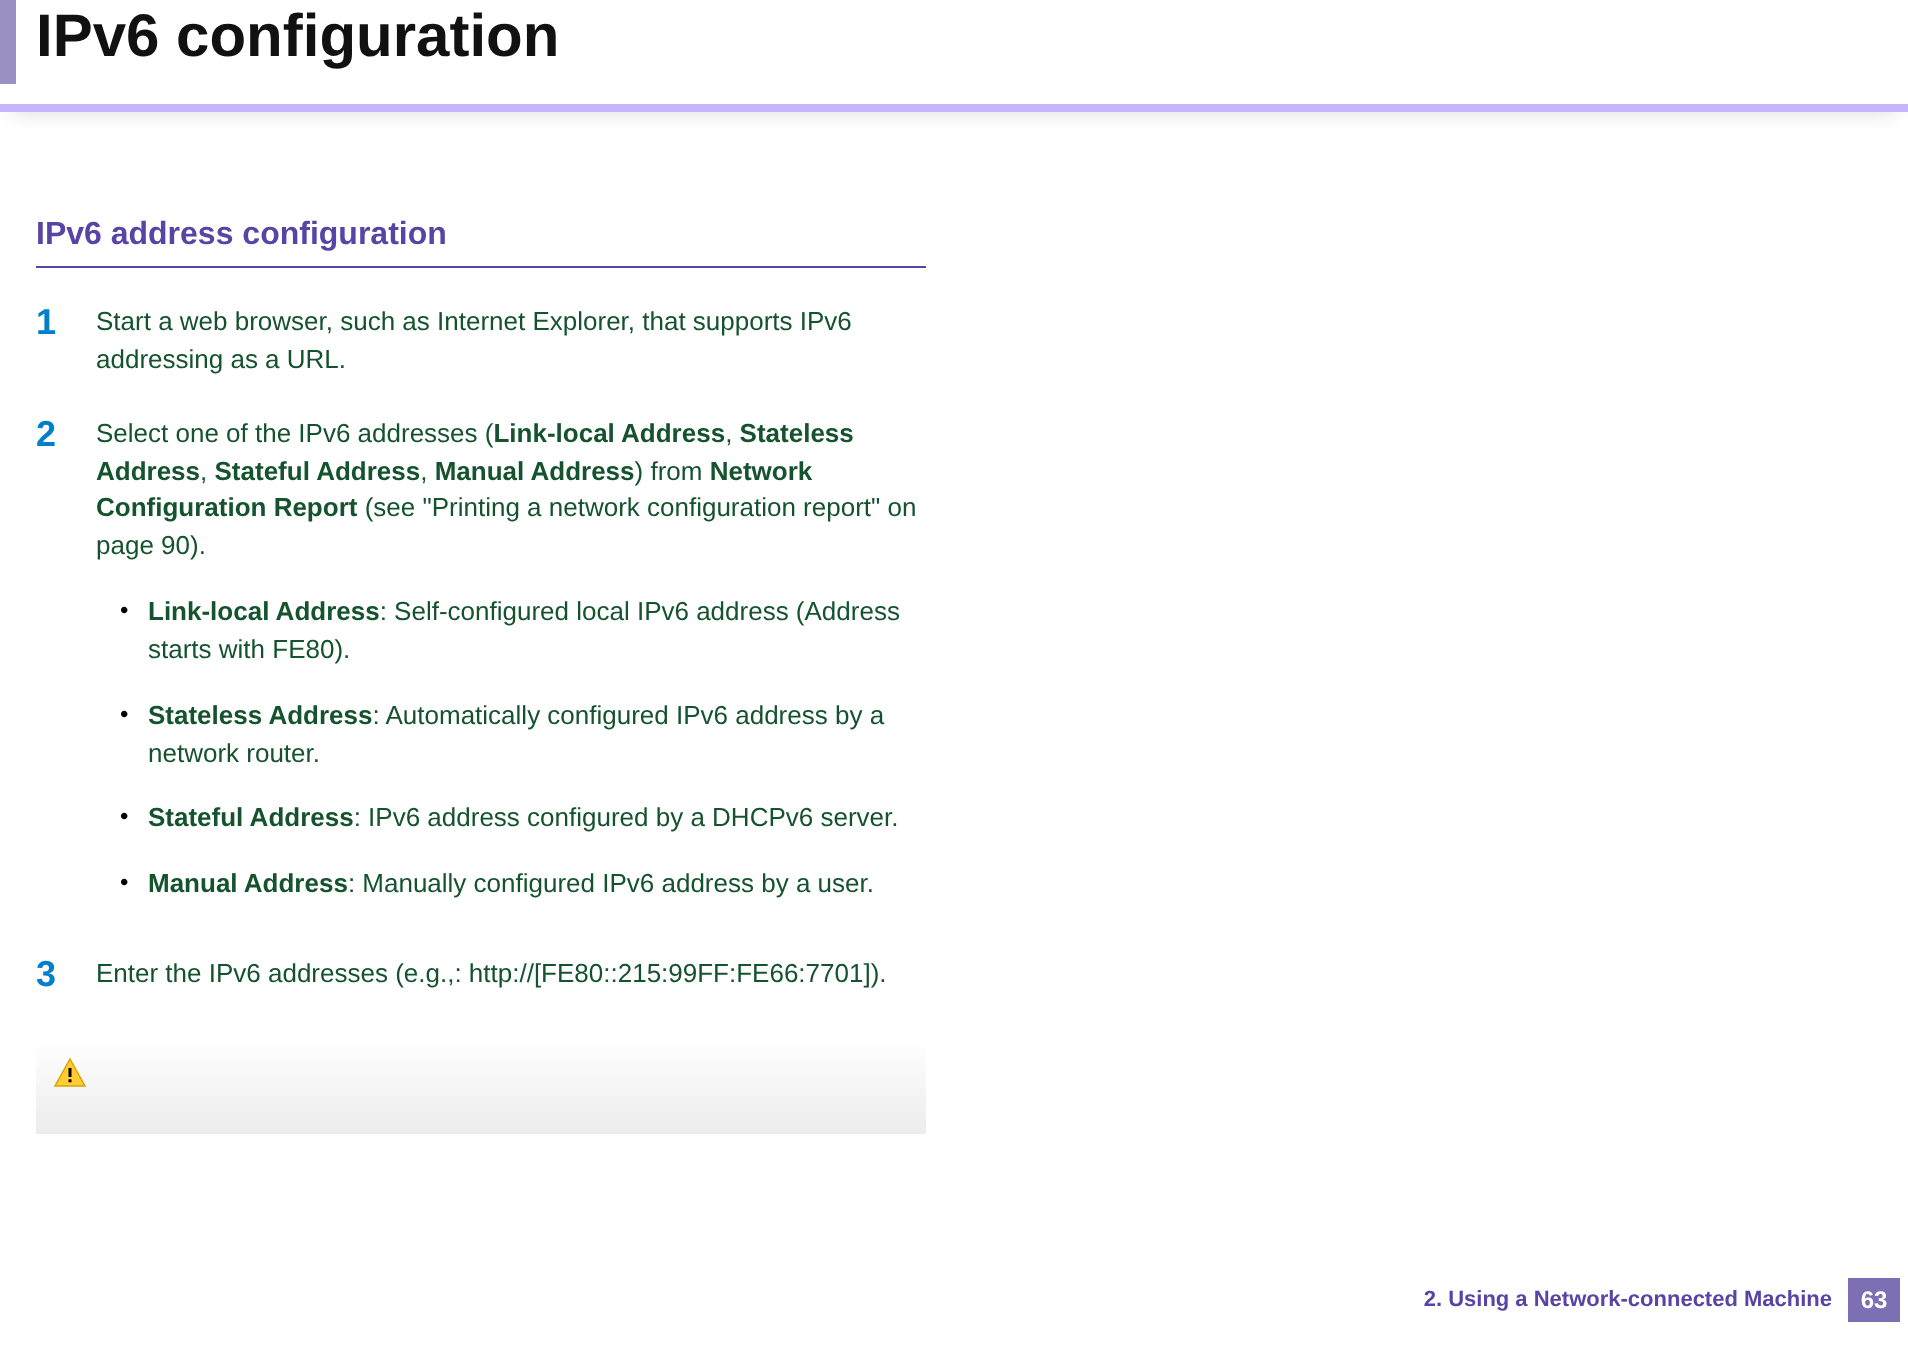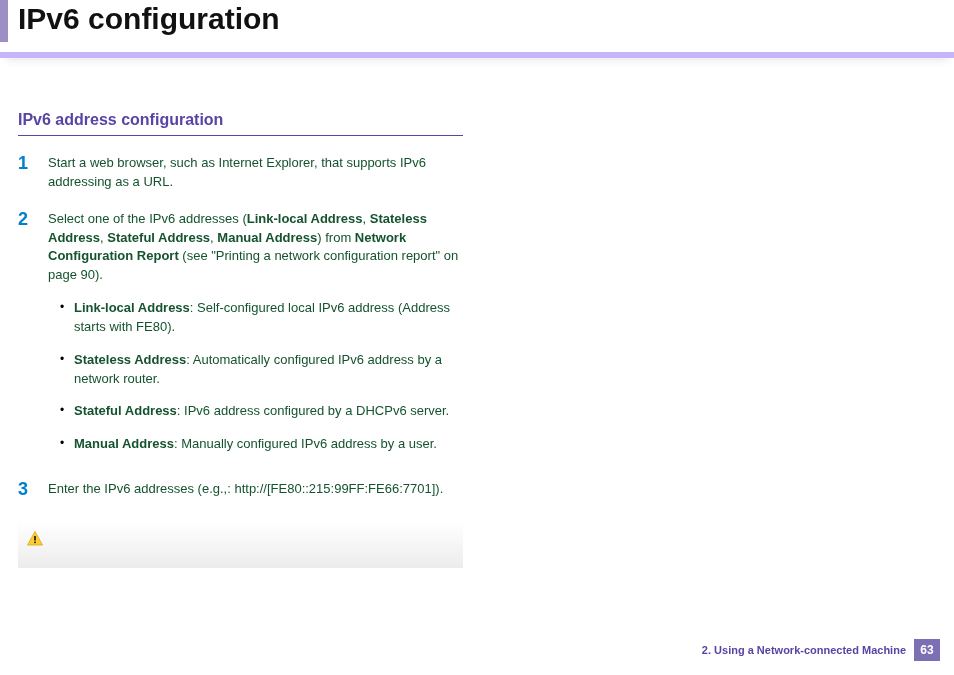--- a/index.html
+++ b/index.html
@@ -18,21 +18,21 @@
     left: 0;
     top: 0;
     width: 8px;
     height: 42px;
     background: #9b8fc4;
   }
   .title-wrap {
     position: relative;
     height: 52px;
     padding-left: 18px;
-    border-bottom: 6px solid #c4b5fd;
+    border-bottom: 4px solid #c4b5fd;
     box-shadow: 0 6px 10px -6px rgba(0,0,0,0.15);
   }
   .page-title {
     font-size: 30px;
     font-weight: 700;
     letter-spacing: 0px;
     margin: 0;
     padding-top: 2px;
     color: #111;
   }
@@ -102,21 +102,21 @@
   .note-icon {
     flex: 0 0 20px;
     margin-right: 10px;
   }
   .note-text {
     font-size: 13px;
     line-height: 1.4;
   }
   .footer {
     position: absolute;
-    right: 14px;
+    right: 4px;
     bottom: 14px;
     display: flex;
     align-items: center;
   }
   .footer-text {
     font-size: 11px;
     font-weight: 700;
     color: #5943a5;
     margin-right: 8px;
   }

